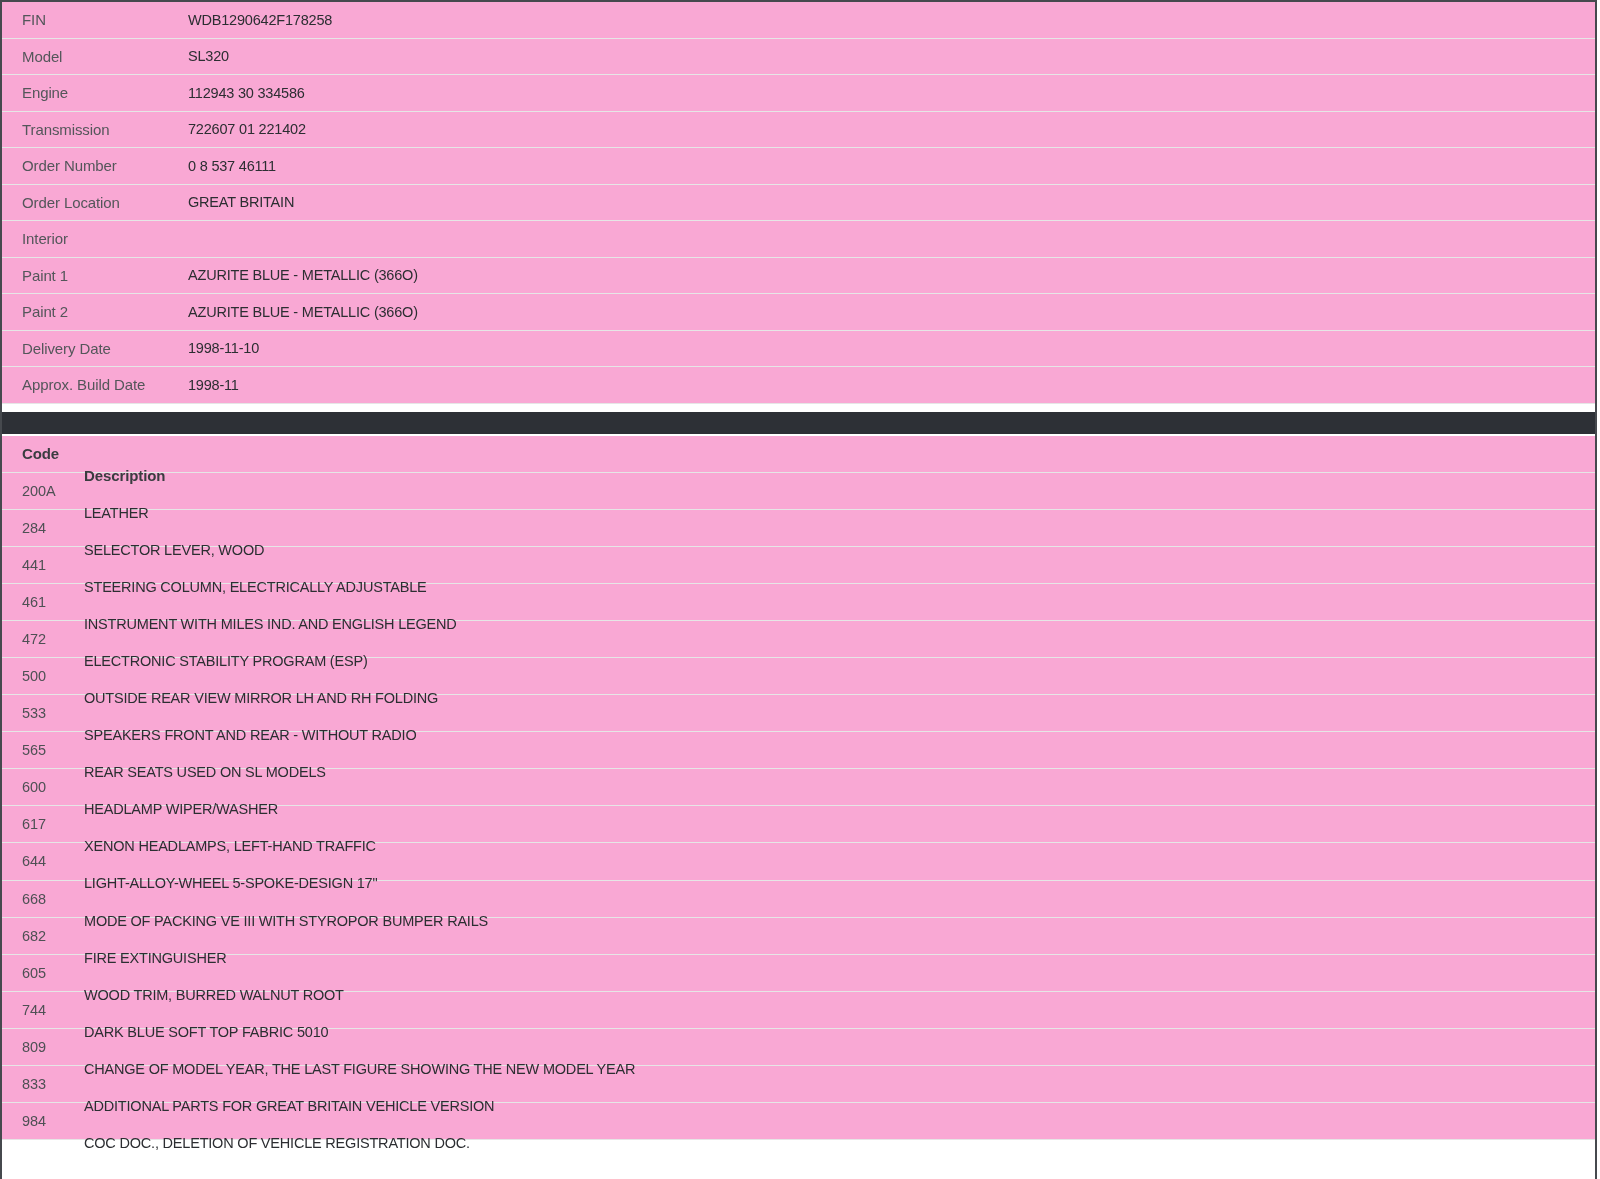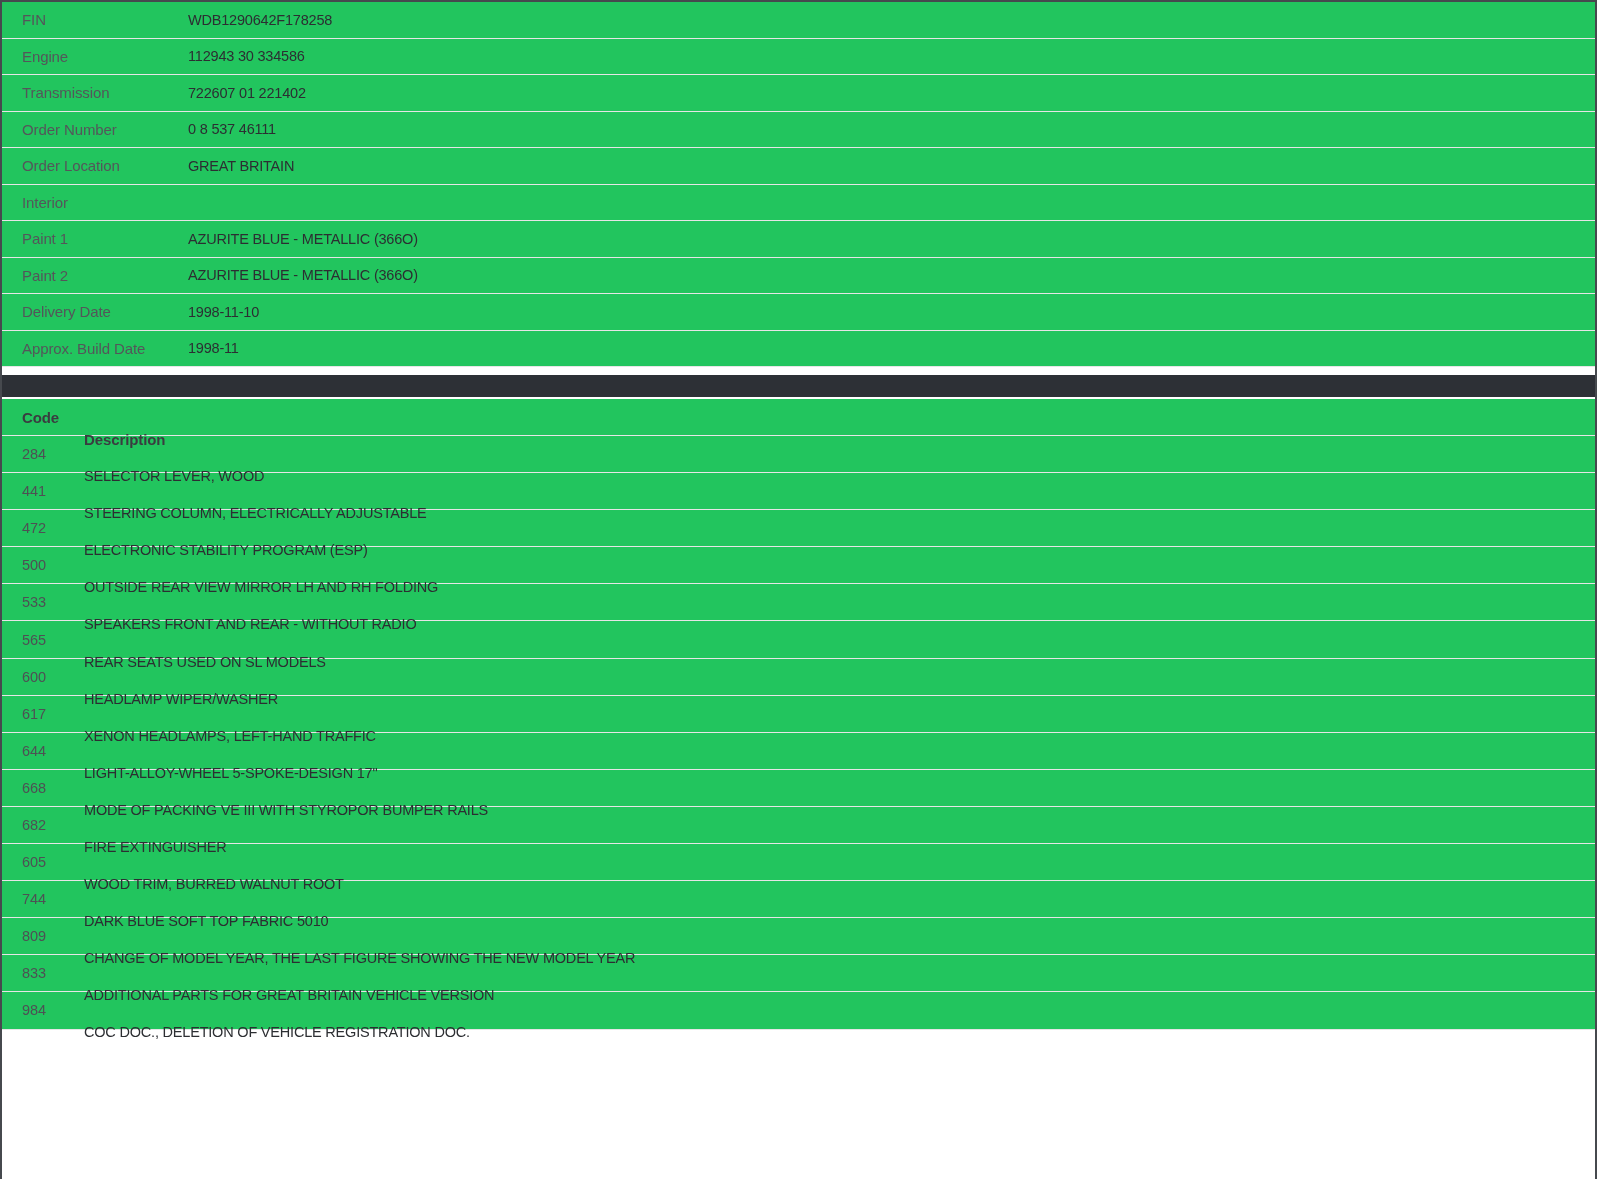--- a/index.html
+++ b/index.html
@@ -22,21 +22,21 @@
     border-left: 2px solid #46494e;
     border-right: 2px solid #46494e;
     background: #ffffff;
   }
   
   .row {
     display: flex;
     align-items: center;
     border-bottom: 1px solid #e6e6e6;
     box-sizing: border-box;
-    background: #22c55e;
+    background: #f9a8d4;
   }
   .t1-row  { height: 36.5px; }
   .t2-row  { height: 37.1px; }
   .t2-head { height: 37px; }
 
   
   .t1-label {
     flex: none;
     box-sizing: border-box;
     width: 186px;
@@ -90,20 +90,24 @@
 <body>
 
 <div class="datacard">
 
   <section id="info-rows">
   <div class="row t1-row">
     <div class="t1-label">FIN</div>
     <div class="t1-value">WDB1290642F178258</div>
   </div>
 
+  <div class="row t1-row">
+    <div class="t1-label">Model</div>
+    <div class="t1-value">SL320</div>
+  </div>
 
   <div class="row t1-row">
     <div class="t1-label">Engine</div>
     <div class="t1-value">112943 30 334586</div>
   </div>
 
   <div class="row t1-row">
     <div class="t1-label">Transmission</div>
     <div class="t1-value">722607 01 221402</div>
   </div>
@@ -146,31 +150,39 @@
   <div class="gap-top"></div>
   <div class="divider-bar"></div>
   <div class="gap-bottom"></div>
 
   <section>
     <div class="row t2-head">
       <div class="t2-code-cell">Code</div>
       <div class="t2-desc-cell">Description</div>
     </div>
     <div id="option-rows">
+  <div class="row t2-row">
+    <div class="t2-code-cell">200A</div>
+    <div class="t2-desc-cell">LEATHER</div>
+  </div>
 
   <div class="row t2-row">
     <div class="t2-code-cell">284</div>
     <div class="t2-desc-cell">SELECTOR LEVER, WOOD</div>
   </div>
 
   <div class="row t2-row">
     <div class="t2-code-cell">441</div>
     <div class="t2-desc-cell">STEERING COLUMN, ELECTRICALLY ADJUSTABLE</div>
   </div>
 
+  <div class="row t2-row">
+    <div class="t2-code-cell">461</div>
+    <div class="t2-desc-cell">INSTRUMENT WITH MILES IND. AND ENGLISH LEGEND</div>
+  </div>
 
   <div class="row t2-row">
     <div class="t2-code-cell">472</div>
     <div class="t2-desc-cell">ELECTRONIC STABILITY PROGRAM (ESP)</div>
   </div>
 
   <div class="row t2-row">
     <div class="t2-code-cell">500</div>
     <div class="t2-desc-cell">OUTSIDE REAR VIEW MIRROR LH AND RH FOLDING</div>
   </div>

